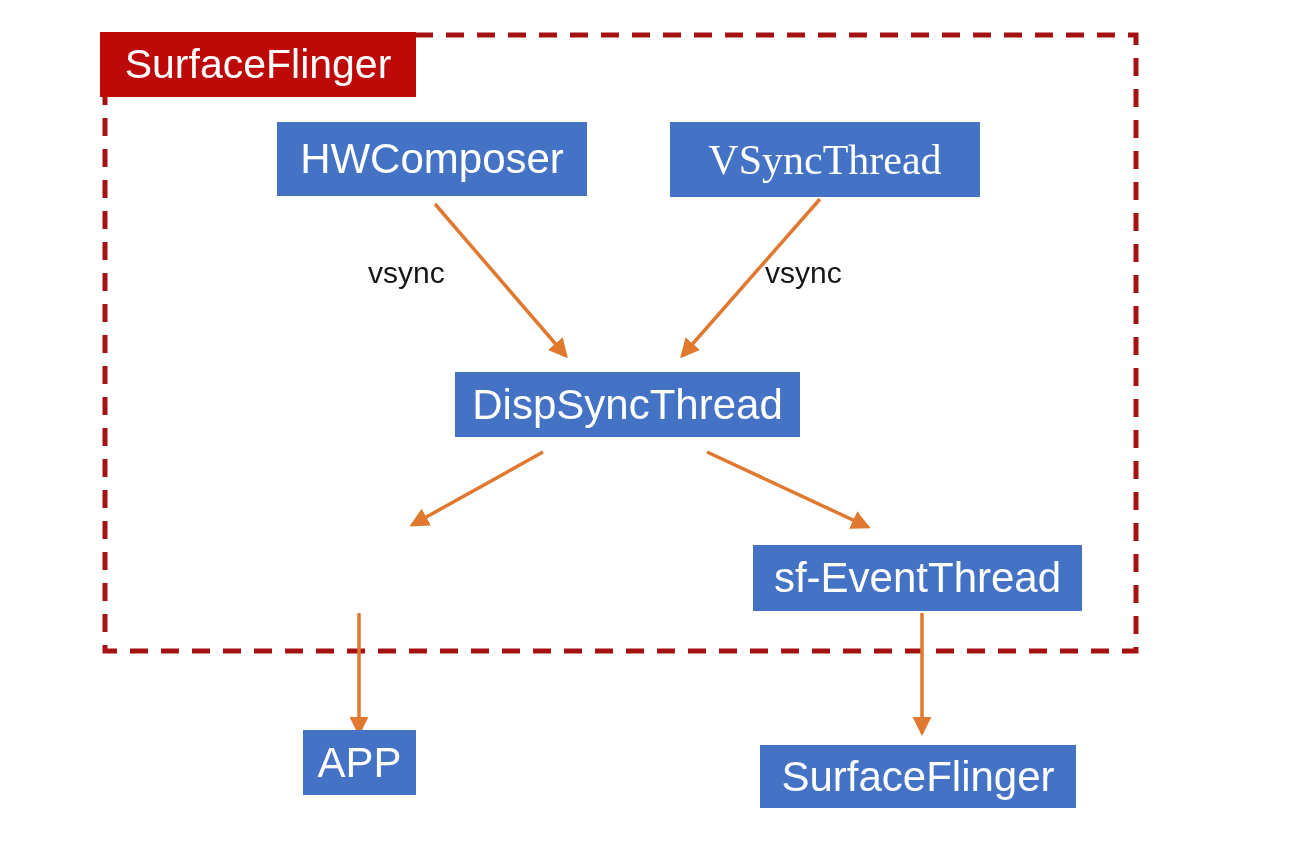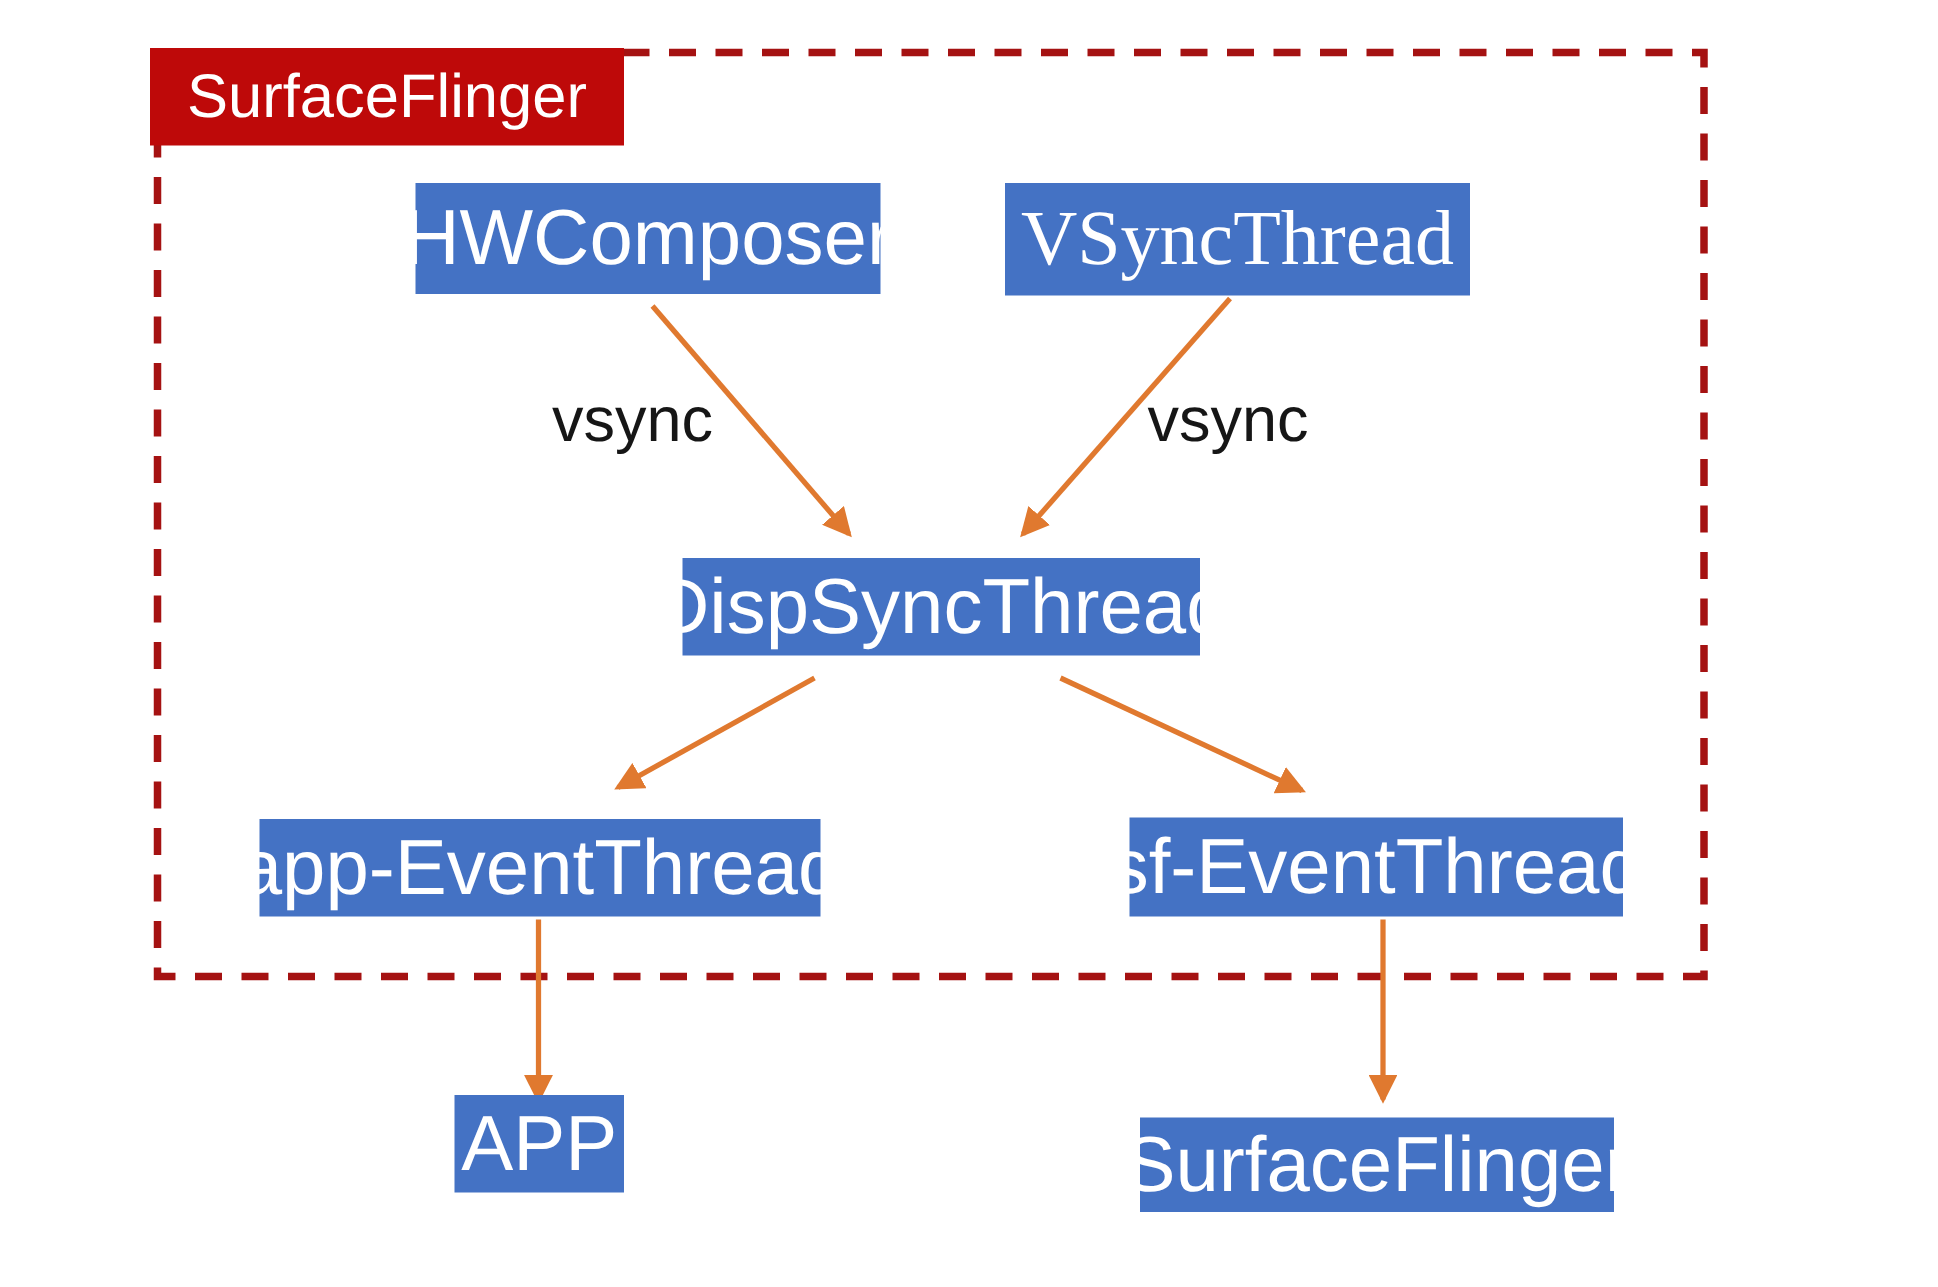--- a/index.html
+++ b/index.html
@@ -36,36 +36,36 @@
     fill: var(--arrow-orange, #E0792F);
   }
   .node {
     position: absolute;
     display: flex;
     align-items: center;
     justify-content: center;
     color: #ffffff;
     white-space: nowrap;
   }
-  .node.blue  { background: var(--box-blue, #4472C4); font-size: 52px; }
+  .node.blue  { background: var(--box-blue, #4472C4); font-size: 42px; }
   .node.red   { background: var(--label-red, #C00505); font-size: 41px; }
 
   .n-group-label { left: 100px; top: 32px;  width: 316px; height: 65px; }
   .n-hwcomposer  { left: 277px; top: 122px; width: 310px; height: 74px; }
   .n-vsyncthread { left: 670px; top: 122px; width: 310px; height: 75px; font-family: Liberation Serif, serif; }
   .n-dispsync    { left: 455px; top: 372px; width: 345px; height: 65px; }
   .n-app-et      { left: 173px; top: 546px; width: 374px; height: 65px; }
   .n-sf-et       { left: 753px; top: 545px; width: 329px; height: 66px; }
   .n-app         { left: 303px; top: 730px; width: 113px; height: 65px; }
   .n-sf-out      { left: 760px; top: 745px; width: 316px; height: 63px; }
 
   .edge-label {
     position: absolute;
     color: #161616;
-    font-size: 42px;
+    font-size: 30px;
     white-space: nowrap;
   }
   .el-left  { left: 368px; top: 256px; }
   .el-right { left: 765px; top: 256px; }
 </style>
 </head>
 <body>
 
 <div class="canvas">
 
@@ -87,21 +87,20 @@
   </svg>
 
   <div class="node red n-group-label">SurfaceFlinger</div>
 
   <div class="node blue n-hwcomposer">HWComposer</div>
 
   <div class="node blue n-vsyncthread">VSyncThread</div>
 
   <div class="node blue n-dispsync">DispSyncThread</div>
 
-  <div class="node blue n-app-et">app-EventThread</div>
 
   <div class="node blue n-sf-et">sf-EventThread</div>
 
   <div class="node blue n-app">APP</div>
 
   <div class="node blue n-sf-out">SurfaceFlinger</div>
 
   <div class="edge-label el-left">vsync</div>
 
   <div class="edge-label el-right">vsync</div>

